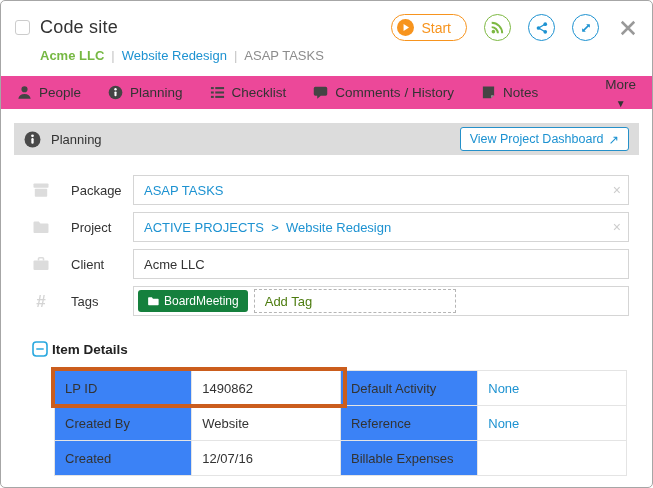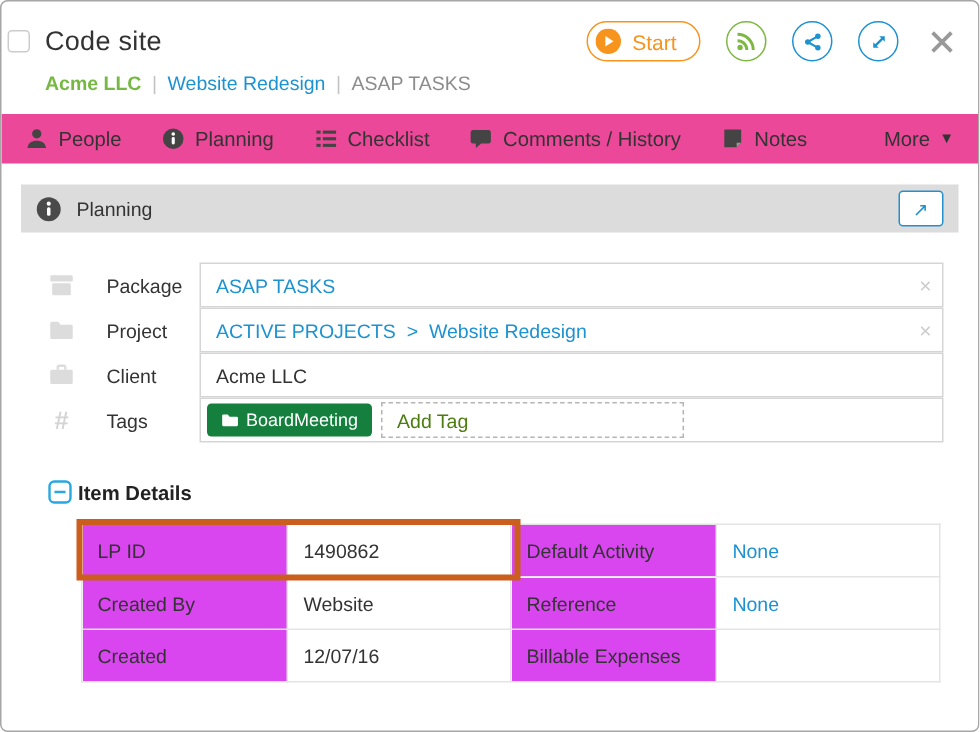--- a/index.html
+++ b/index.html
@@ -1,70 +1,70 @@
 <!DOCTYPE html>
 <html><head>
 <meta charset="utf-8">
 <style>
   html,body{margin:0;padding:0;background:#fff;}
   *{box-sizing:border-box;}
   body{font-family:"Liberation Sans",sans-serif;color:#333;}
   .dialog{width:653px;height:488px;border:1px solid #a6a6a6;border-radius:5px;background:#fff;overflow:hidden;position:relative;}
 
   
-  .hdr{padding:13px 14px 0 4px;}
+  .hdr{padding:13px 14px 0 14px;}
   .title-row{display:flex;align-items:center;}
   .cbx{width:15px;height:15px;border:1px solid #ccc;border-radius:3px;background:#fff;margin-right:10px;flex:none;cursor:pointer;}
   .title{font-size:18px;color:#333;letter-spacing:.2px;}
   .actions{margin-left:auto;display:flex;align-items:center;gap:17px;}
   .start-btn{display:flex;align-items:center;gap:7px;height:27px;padding:0 15px 0 5px;border:1.5px solid #f7941e;border-radius:15px;background:#fff;color:#f7941e;font-size:14px;cursor:pointer;}
   .icon-circle{width:27px;height:27px;border-radius:50%;display:flex;align-items:center;justify-content:center;background:#fff;cursor:pointer;flex:none;}
   .ic-green{border:1.5px solid #7db842;color:#7db842;}
   .ic-blue{border:1.5px solid #1d92d1;color:#1d92d1;}
   .close-x{color:#999;cursor:pointer;display:flex;align-items:center;margin-left:2px;}
 
   .breadcrumb{margin:7px 0 0 25px;font-size:13px;display:flex;align-items:center;gap:7px;}
   .bc-client{color:#76b843;font-weight:bold;}
   .bc-sep{color:#c4c4c4;}
   .bc-project{color:#1d92d1;}
   .bc-package{color:#8c8c8c;}
 
   
   .tabbar{margin-top:13px;height:33px;background:#ec4899;display:flex;align-items:center;padding:0 16px;gap:27px;}
   .tab{display:flex;align-items:center;gap:7px;font-size:13.5px;color:#333;cursor:pointer;white-space:nowrap;}
   .tab svg{flex:none;}
-  .more-tab{margin-left:auto;display:flex;align-items:center;gap:6px;font-size:13.5px;color:#333;cursor:pointer;}
+  .more-tab{margin-left:auto;display:flex;align-items:center;gap:6px;font-size:13.5px;color:#333;cursor:pointer;flex-direction:column;}
   .more-caret{font-size:10px;color:#333;}
 
   
   .content{padding:14px 13px 0 13px;}
   .section-hdr{height:32px;background:#dcdcdc;display:flex;align-items:center;padding:0 10px;}
   .section-title{margin-left:10px;font-size:13px;color:#333;}
   .dash-btn{margin-left:auto;height:24px;display:flex;align-items:center;gap:5px;background:#fff;border:1px solid #2590c9;border-radius:3px;color:#1d92d1;font-size:12.5px;padding:0 9px;cursor:pointer;}
 
   
   .fields{margin-top:20px;}
-  .frow{display:flex;align-items:center;min-height:30px;}
+  .frow{display:flex;align-items:center;margin-bottom:7px;min-height:30px;}
   .ficon{width:20px;margin-left:17px;color:#dcdcdc;display:flex;justify-content:center;flex:none;}
   .hash-glyph{font-size:17px;font-weight:bold;color:#d4d4d4;line-height:1;}
   .flabel{width:62px;margin-left:20px;font-size:13px;color:#333;flex:none;}
   .finput{flex:1;height:30px;border:1px solid #d5d5d5;display:flex;align-items:center;padding:0 24px 0 10px;font-size:13px;position:relative;margin-right:10px;background:#fff;cursor:text;}
   .blue-val{color:#1d92d1;}
   .clear-x{position:absolute;right:7px;top:50%;transform:translateY(-50%);color:#ccc;font-size:14px;line-height:1;cursor:pointer;}
   .tags-box{padding-left:4px;cursor:default;}
   .tag-chip{display:flex;align-items:center;gap:5px;background:#15803d;color:#fff;font-size:12px;height:22px;padding:4px 9px;border-radius:3px;cursor:pointer;flex:none;}
   .add-tag{margin-left:6px;height:24px;width:202px;border:1px dashed #b5b5b5;display:flex;align-items:center;padding:0 10px;color:#4d7c0f;font-size:13px;cursor:text;}
 
   
   .idetails-hdr{margin:25px 0 13px 18px;display:flex;align-items:center;gap:4px;}
   .idetails-title{font-size:13.5px;font-weight:bold;color:#222;}
   .table-wrap{position:relative;margin:0 12px 0 40px;}
   table.detail{width:100%;border-collapse:collapse;table-layout:fixed;}
   table.detail td{height:35px;border:1px solid #e4e4e4;font-size:13px;padding:0 8px 0 10px;overflow:hidden;white-space:nowrap;}
-  td.lbl{background:#d946ef;color:#333;width:24%;}
+  td.lbl{background:#3b82f6;color:#333;width:24%;}
   td.val{background:#fff;color:#333;width:26%;}
   .none-link{color:#1d92d1;cursor:pointer;}
   .lp-highlight{position:absolute;left:-3px;top:-3px;width:calc(50.5% + 7px);height:41px;border:4px solid #cb5d1d;pointer-events:none;}
 </style>
 </head>
 <body>
 
 <div class="dialog">
 
   <div class="hdr">
@@ -176,20 +176,21 @@
     <div class="section-hdr">
       <span style="display:flex;">
         <svg width="17" height="17" viewBox="0 0 16 16">
             <circle cx="8" cy="8" r="7.5" fill="#4a4a4a"></circle>
             <circle cx="8" cy="4.5" r="1.3" fill="#fff"></circle>
             <rect x="6.9" y="6.7" width="2.2" height="5.4" rx="1" fill="#fff"></rect>
           </svg>
       </span>
       <span class="section-title">Planning</span>
       <div class="dash-btn">
+        <span>View Project Dashboard</span>
         <span>↗</span>
       </div>
     </div>
 
     <div class="fields">
 
       <div class="frow">
         <span class="ficon">
           <svg width="18" height="18" viewBox="0 0 18 18">
               <rect x="1.5" y="2.5" width="15" height="4.2" rx="0.8" fill="#dcdcdc"></rect>

